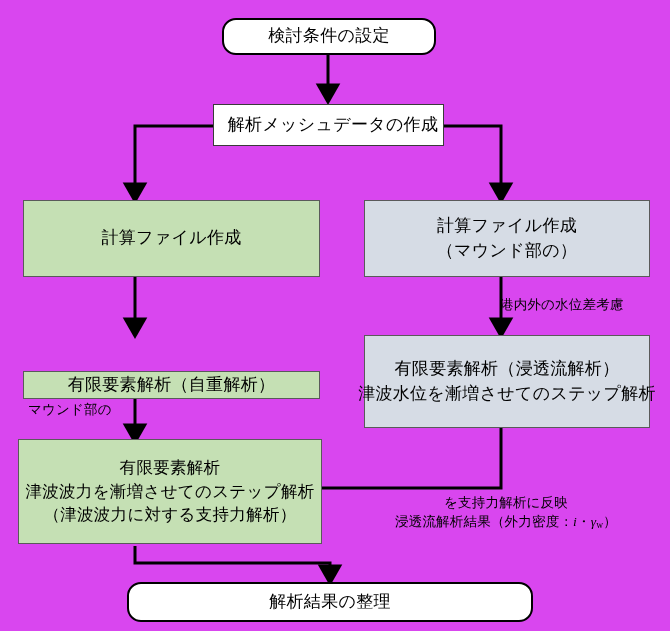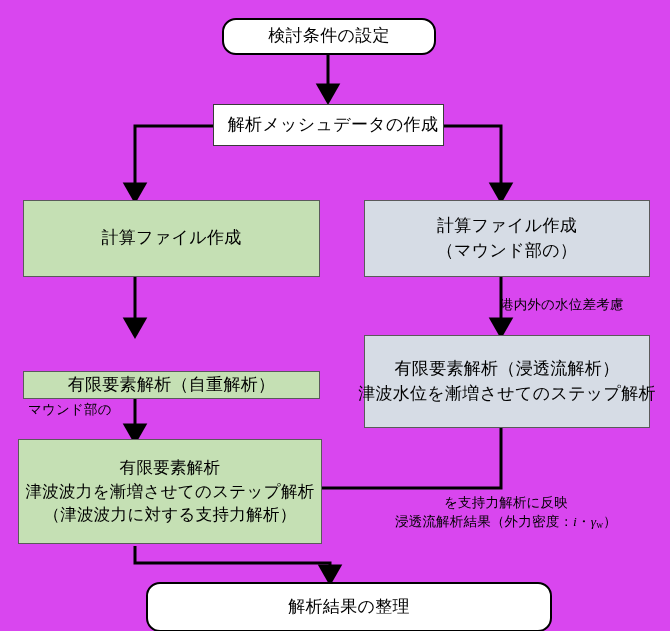--- a/index.html
+++ b/index.html
@@ -145,17 +145,17 @@
     <span class="line">（津波波力に対する支持力解析）</span>
   </div>
 
   <div class="note center" style="left:395px; top:494px;">
     <span class="line">を支持力解析に反映</span>
     <span class="line">
       <span>浸透流解析結果（外力密度：</span><i>i</i><span>・</span><i>γ</i><sub>w</sub><span>）</span>
     </span>
   </div>
 
-  <div class="node terminator" style="left:127px; top:582px; width:406px; height:50px;margin-left:19px;">
+  <div class="node terminator" style="left:127px; top:582px; width:406px; height:40px;">
     <span class="line">解析結果の整理</span>
   </div>
 
 </div>
 
 </body></html>

